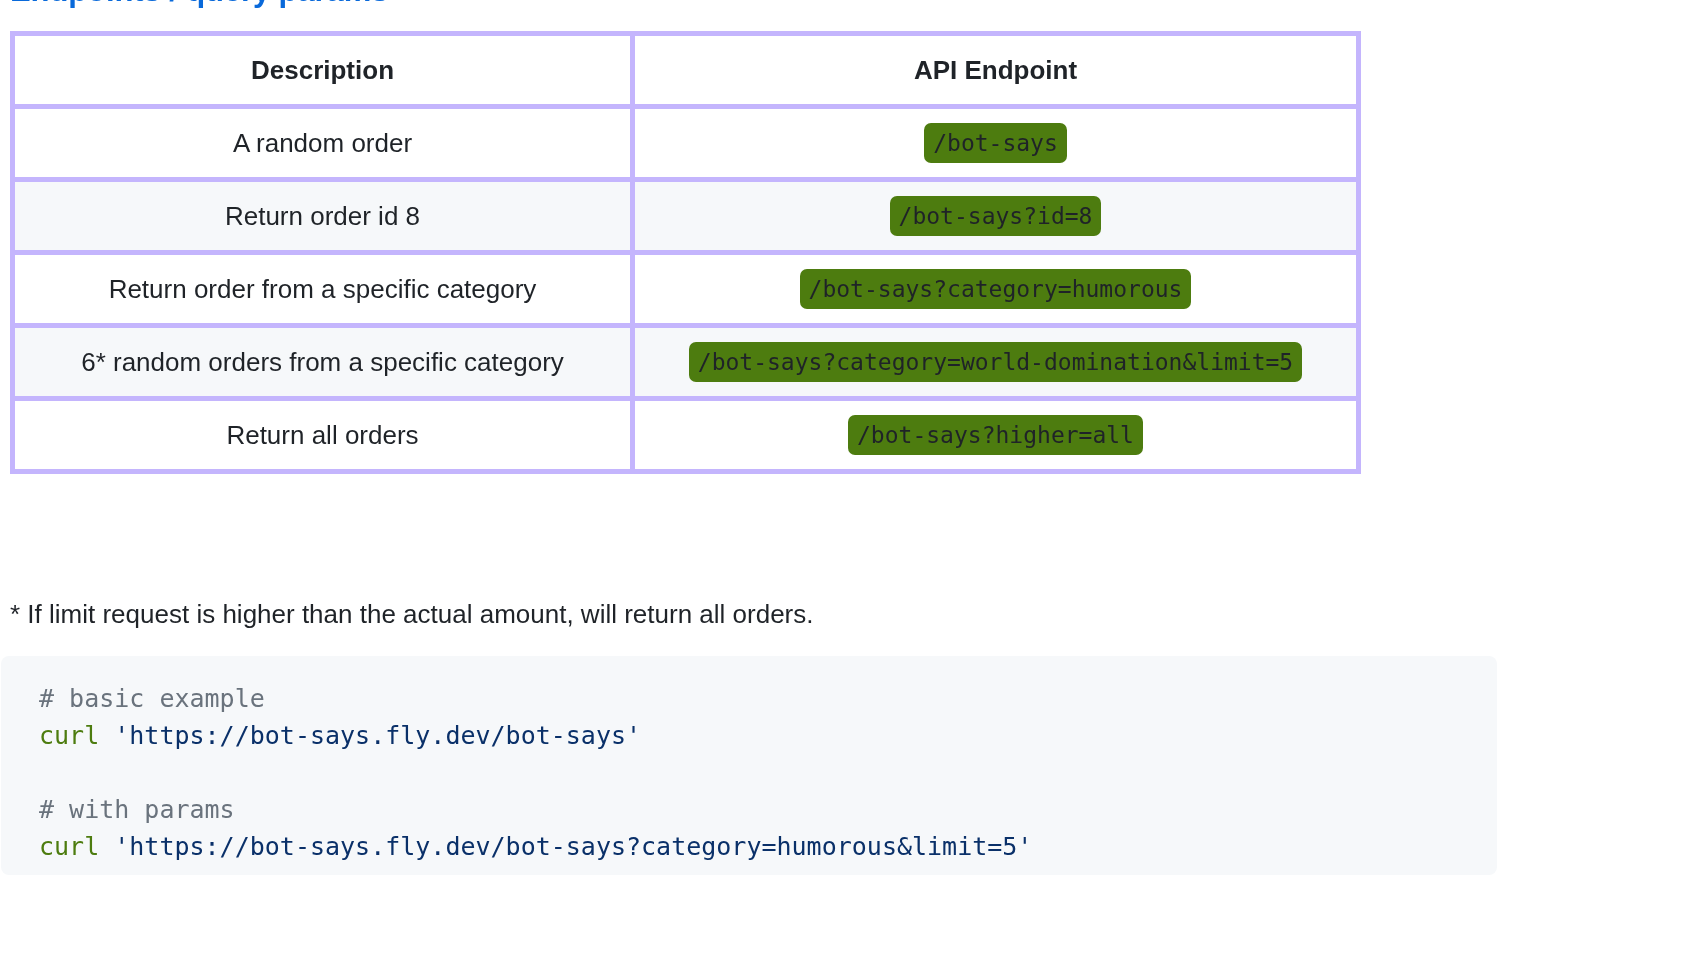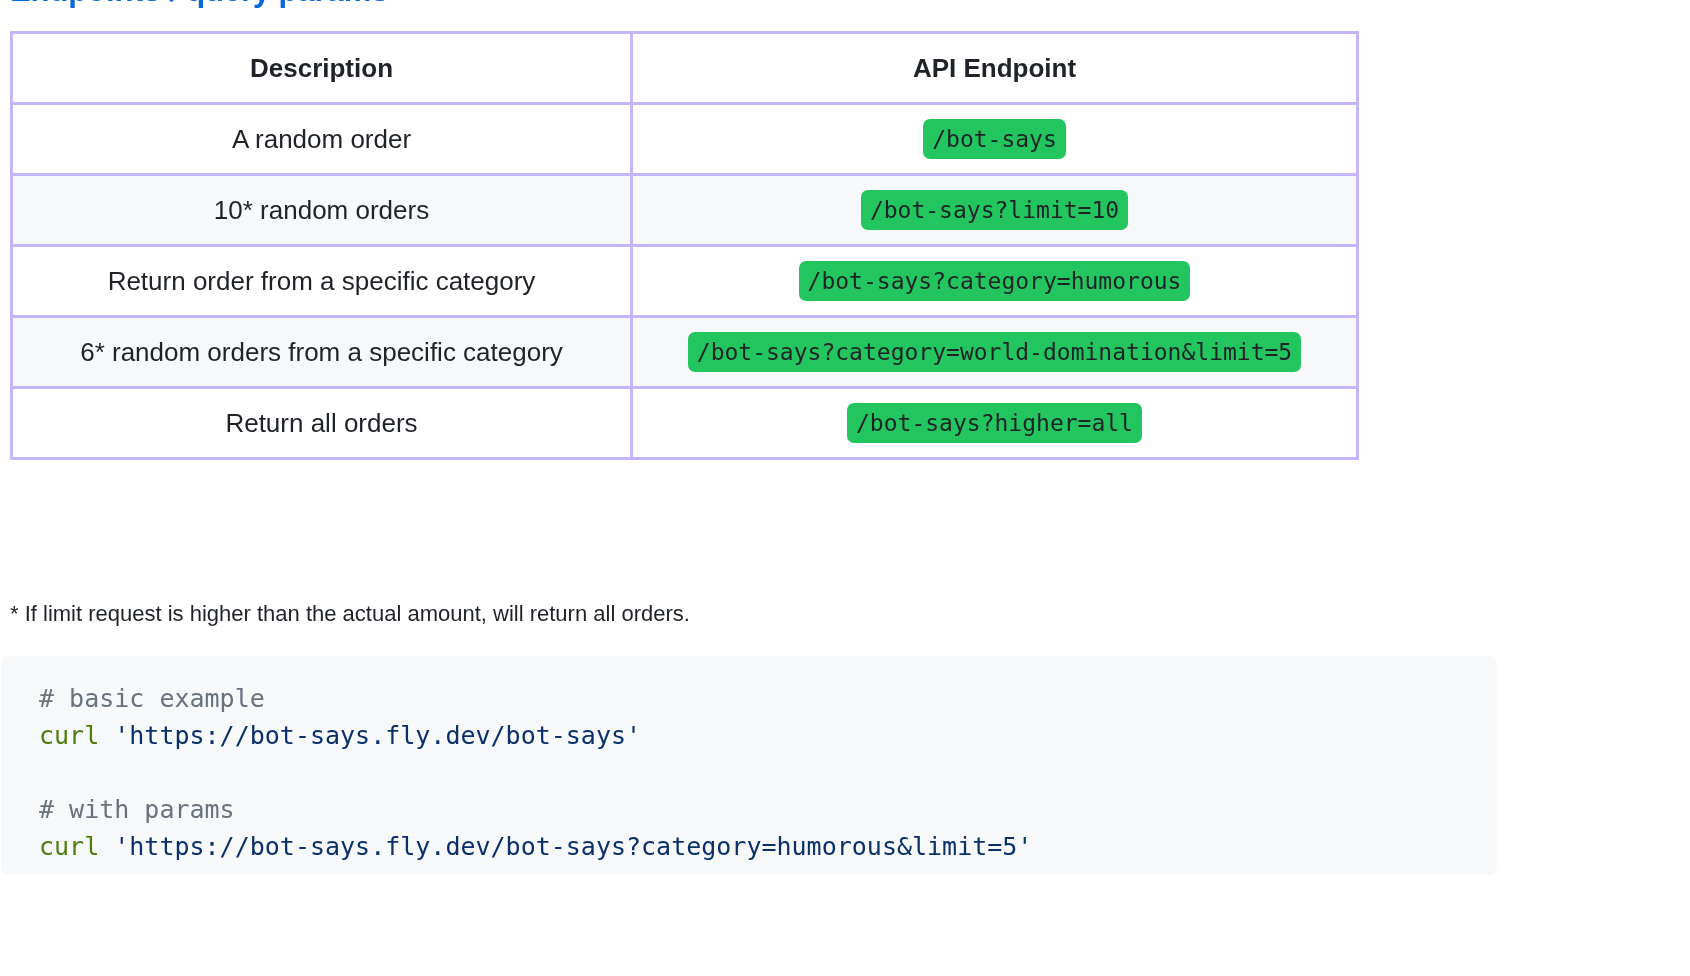--- a/index.html
+++ b/index.html
@@ -44,21 +44,21 @@
     width: 1346px;
   }
   table.api-table {
     border-collapse: collapse;
     width: 100%;
     table-layout: fixed;
     border: 1px solid #d8dee4;
   }
   table.api-table th,
   table.api-table td {
-    border: 3px solid #c4b5fd;
+    border: 5px solid #c4b5fd;
     padding: 0;
     vertical-align: middle;
   }
   table.api-table th {
     height: 68px;
     font-size: 26px;
     font-weight: 700;
     text-align: center;
     color: #1f2328;
     background: #ffffff;
@@ -85,33 +85,33 @@
     white-space: nowrap;
   }
   .cell-endpoint {
     padding-left: 24px;
     white-space: nowrap;
   }
   code.chip {
     font-family: "DejaVu Sans Mono", "Liberation Mono", monospace;
     font-size: 23px;
     line-height: 1;
-    background: #22c55e;
+    background: #4d7c0f;
     color: #1f2328;
     padding: 7px 9px;
     border-radius: 7px;
     white-space: nowrap;
   }
 
   
   .footnote {
     position: absolute;
     left: 10px;
     top: 597px;
-    font-size: 22px;
+    font-size: 26px;
     line-height: 34px;
     color: #1f2328;
     white-space: nowrap;
   }
 
   
   .codeblock {
     position: absolute;
     left: 1px;
     top: 656px;
@@ -153,22 +153,22 @@
           <th>Description</th>
           <th>API Endpoint</th>
         </tr>
       </thead>
       <tbody>
         <tr>
           <td class="cell-desc">A random order</td>
           <td class="cell-endpoint"><code class="chip">/bot-says</code></td>
         </tr>
         <tr>
-          <td class="cell-desc">10* random orders</td>
-          <td class="cell-endpoint"><code class="chip">/bot-says?limit=10</code></td>
+          <td class="cell-desc">Return order id 8</td>
+          <td class="cell-endpoint"><code class="chip">/bot-says?id=8</code></td>
         </tr>
         <tr>
           <td class="cell-desc">Return order from a specific category</td>
           <td class="cell-endpoint"><code class="chip">/bot-says?category=humorous</code></td>
         </tr>
         <tr>
           <td class="cell-desc">6* random orders from a specific category</td>
           <td class="cell-endpoint"><code class="chip">/bot-says?category=world-domination&amp;limit=5</code></td>
         </tr>
         <tr>

